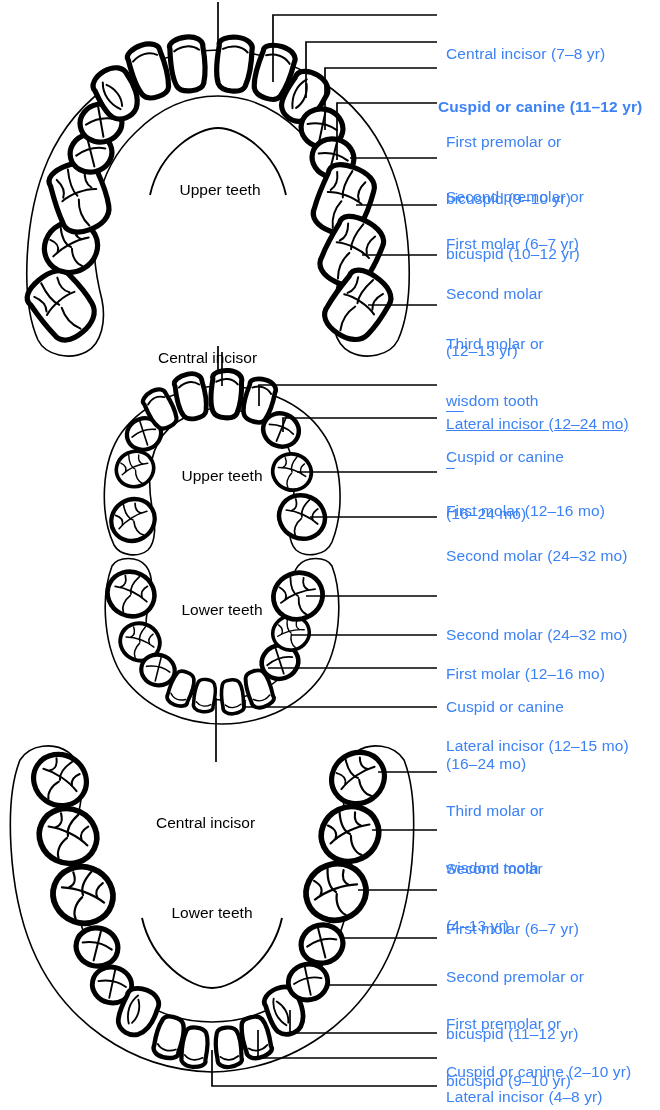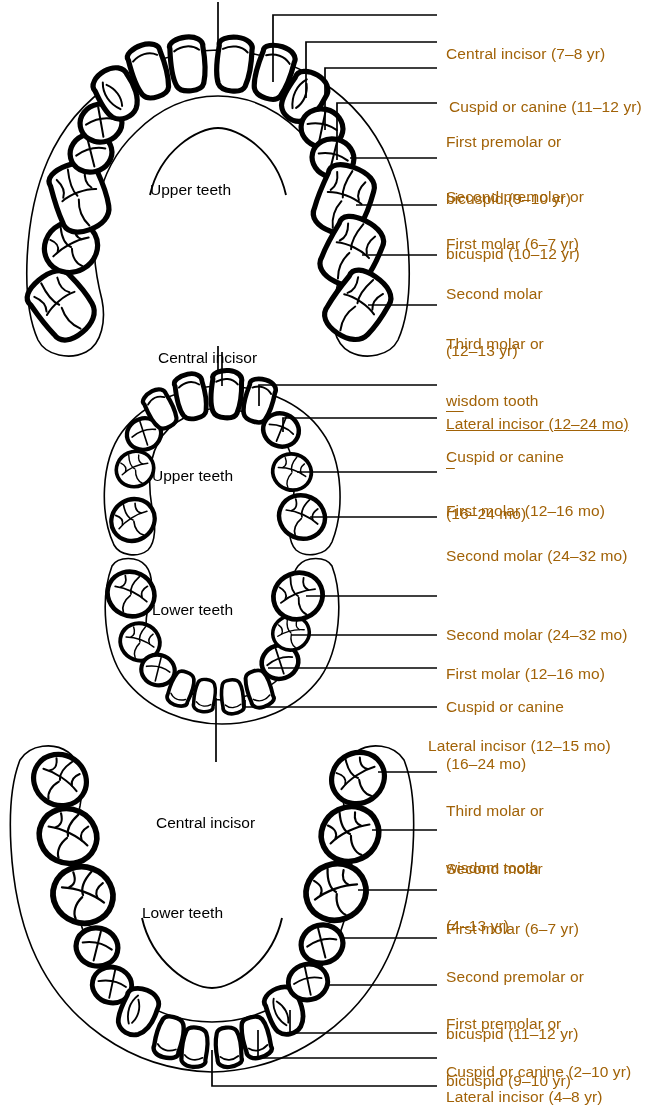--- a/index.html
+++ b/index.html
@@ -18,29 +18,30 @@
   svg#art{
     position:absolute;
     left:0; top:0;
     width:660px; height:1110px;
   }
   .lbl{
     position:absolute;
     font-size:15.5px;
     line-height:19px;
     letter-spacing:0.1px;
-    color:#a16207;
+    color:#3b82f6;
     white-space:pre;
   }
   .inner-lbl{
     position:absolute;
     font-size:15.5px;
     line-height:19px;
     color:#000;
     white-space:pre;
+    text-align:center;
   }
 </style>
 </head>
 <body>
 
 <div id="figure">
 
   <svg id="art" viewBox="0 0 660 1110">
     <defs>
       <style>
@@ -350,21 +351,21 @@
     <div>Central incisor</div>
   </div>
 
   <div class="inner-lbl" style="left:156px; top:775px; width:170px; text-align:left;">
     <div>Central incisor</div>
   </div>
 
   <div class="lbl" style="left:446px; top:6px;">
     <div>Central incisor (7–8 yr)</div>
   </div>
-  <div class="lbl" style="left:449px; top:59px;">
+  <div class="lbl" style="left:438px; top:59px;font-weight:bold;">
     <div>Cuspid or canine (11–12 yr)</div>
   </div>
   <div class="lbl" style="left:446px; top:94px;">
     <div>First premolar or</div>
     <div>bicuspid (9–10 yr)</div>
   </div>
   <div class="lbl" style="left:446px; top:149px;">
     <div>Second premolar or</div>
     <div>bicuspid (10–12 yr)</div>
   </div>
@@ -397,21 +398,21 @@
   <div class="lbl" style="left:446px; top:587px;">
     <div>Second molar (24–32 mo)</div>
   </div>
   <div class="lbl" style="left:446px; top:626px;">
     <div>First molar (12–16 mo)</div>
   </div>
   <div class="lbl" style="left:446px; top:659px;">
     <div>Cuspid or canine</div>
     <div>(16–24 mo)</div>
   </div>
-  <div class="lbl" style="left:428px; top:698px;">
+  <div class="lbl" style="left:446px; top:698px;">
     <div>Lateral incisor (12–15 mo)</div>
   </div>
 
   <div class="lbl" style="left:446px; top:763px;">
     <div>Third molar or</div>
     <div>wisdom tooth</div>
   </div>
   <div class="lbl" style="left:446px; top:821px;">
     <div>Second molar</div>
     <div>(4–13 yr)</div>

